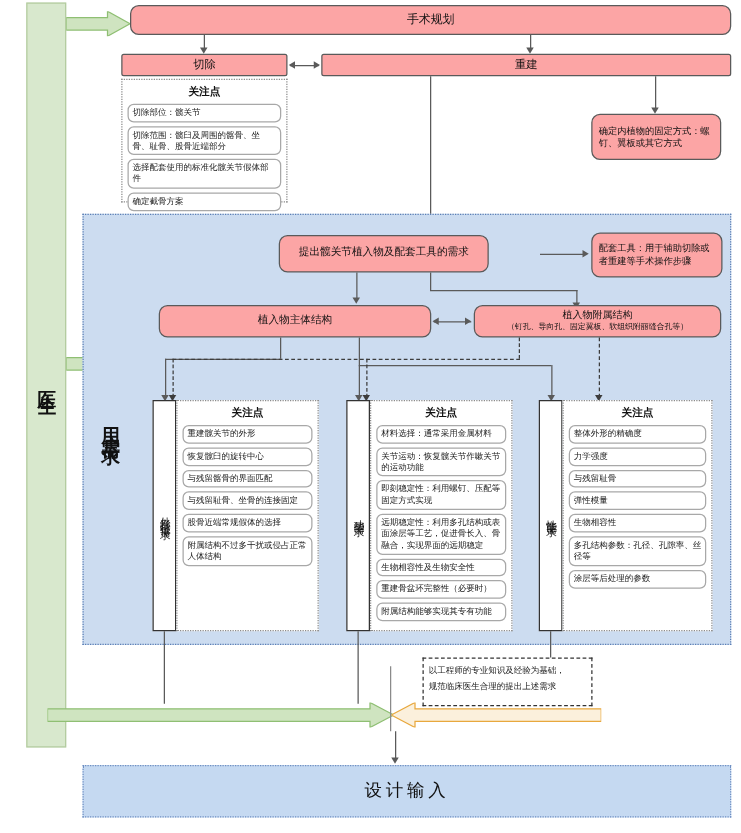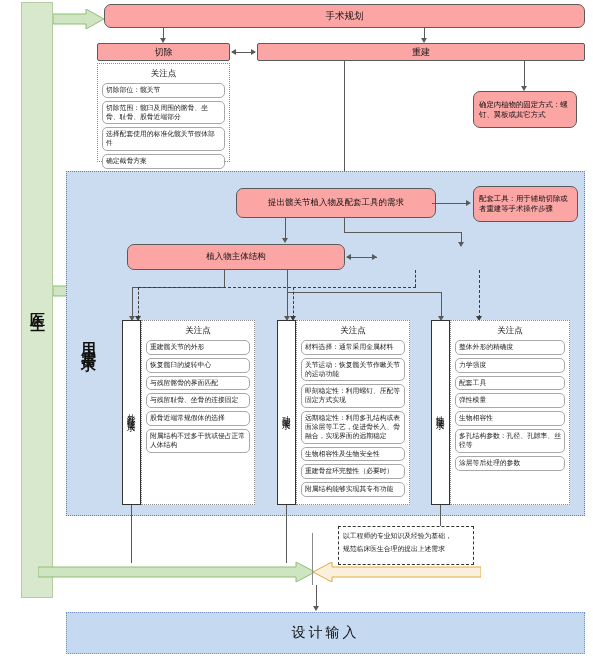--- a/index.html
+++ b/index.html
@@ -52,21 +52,21 @@
 
   
   .focus-group{
     border:1px dotted #8b8b8b;
     background:#ffffff;
     padding:3px 4px 4px 4px;
   }
   .focus-title{
     text-align:center;
     font-size:8.5px;
-    font-weight:normal;
+    font-weight:bold;
     margin:1px 0 3px 0;
     color:#111;
   }
   .chip{
     border:1px solid #a8a8a8;
     border-radius:5px;
     background:#ffffff;
     font-size:6.8px;
     line-height:1.3;
     padding:2px 3px;
@@ -197,37 +197,41 @@
   <div class="abs arrow-d" style="left:521px;top:86px;"></div>
   <div class="abs node" style="left:473px;top:91px;width:104px;height:37px;font-size:7.4px;text-align:left;justify-content:flex-start;padding:14px 5px;">确定内植物的固定方式：螺钉、翼板或其它方式</div>
 
   <div class="abs ln-v" style="left:344px;top:61px;height:125px;"></div>
   <div class="abs arrow-d" style="left:341px;top:184px;"></div>
 
   <div class="abs panel-blue" style="left:66px;top:171px;width:519px;height:345px;"></div>
 
   <div class="abs vtext" style="left:75px;top:290px;width:26px;height:100px;">用户需求</div>
 
-  <div class="abs node" style="left:236px;top:188px;width:200px;height:30px;font-size:8.5px;">提出髋关节植入物及配套工具的需求</div>
+  <div class="abs node" style="left:223px;top:188px;width:168px;height:30px;font-size:8.5px;">提出髋关节植入物及配套工具的需求</div>
 
   <div class="abs node" style="left:473px;top:186px;width:105px;height:36px;font-size:7.4px;text-align:left;justify-content:flex-start;padding:17px 5px;">配套工具：用于辅助切除或者重建等手术操作步骤</div>
 
   <div class="abs ln-h" style="left:432px;top:203px;width:36px;"></div>
   <div class="abs arrow-r" style="left:466px;top:199.5px;"></div>
 
   <div class="abs ln-v" style="left:285px;top:218px;height:22px;"></div>
   <div class="abs arrow-d" style="left:282px;top:238px;"></div>
 
   <div class="abs ln-v" style="left:344px;top:218px;height:14px;"></div>
   <div class="abs ln-h" style="left:344px;top:232px;width:118px;"></div>
   <div class="abs ln-v" style="left:461px;top:232px;height:12px;"></div>
   <div class="abs arrow-d" style="left:458px;top:242px;"></div>
 
   <div class="abs node" style="left:127px;top:244px;width:218px;height:26px;font-size:8.5px;">植入物主体结构</div>
 
+  <div class="abs node" style="left:379px;top:244px;width:198px;height:26px;flex-direction:column;gap:0;">
+    <span style="font-size:8px;">植入物附属结构</span>
+    <span class="sub" style="font-size:6.3px;">（钉孔、导向孔、固定翼板、软组织附丽缝合孔等）</span>
+  </div>
 
   <div class="abs ln-h" style="left:347px;top:257px;width:30px;"></div>
   <div class="abs arrow-l" style="left:346px;top:253.5px;"></div>
   <div class="abs arrow-r" style="left:372px;top:253.5px;"></div>
 
   <div class="abs ln-v" style="left:287px;top:270px;height:48px;"></div>
   <div class="abs ln-v" style="left:224px;top:270px;height:17px;"></div>
   <div class="abs ln-h" style="left:132px;top:287px;width:93px;"></div>
   <div class="abs ln-v" style="left:132px;top:287px;height:31px;"></div>
   <div class="abs ln-h" style="left:287px;top:292px;width:154px;"></div>
@@ -274,21 +278,21 @@
     <div class="chip">附属结构能够实现其专有功能</div>
   </div>
 
   <div class="abs vbar" style="left:431px;top:320px;width:19px;height:185px;">
     <span>性能需求</span>
   </div>
   <div class="abs focus-group" style="left:450px;top:320px;width:120px;height:185px;">
     <div class="focus-title">关注点</div>
     <div class="chip">整体外形的精确度</div>
     <div class="chip">力学强度</div>
-    <div class="chip">配套工具</div>
+    <div class="chip">与残留耻骨</div>
     <div class="chip">弹性模量</div>
     <div class="chip">生物相容性</div>
     <div class="chip">多孔结构参数：孔径、孔隙率、丝径等</div>
     <div class="chip">涂层等后处理的参数</div>
   </div>
 
   <div class="abs ln-v" style="left:131px;top:505px;height:58px;"></div>
   <div class="abs ln-v" style="left:286px;top:505px;height:58px;"></div>
   <div class="abs ln-v" style="left:440px;top:505px;height:28px;"></div>
 

